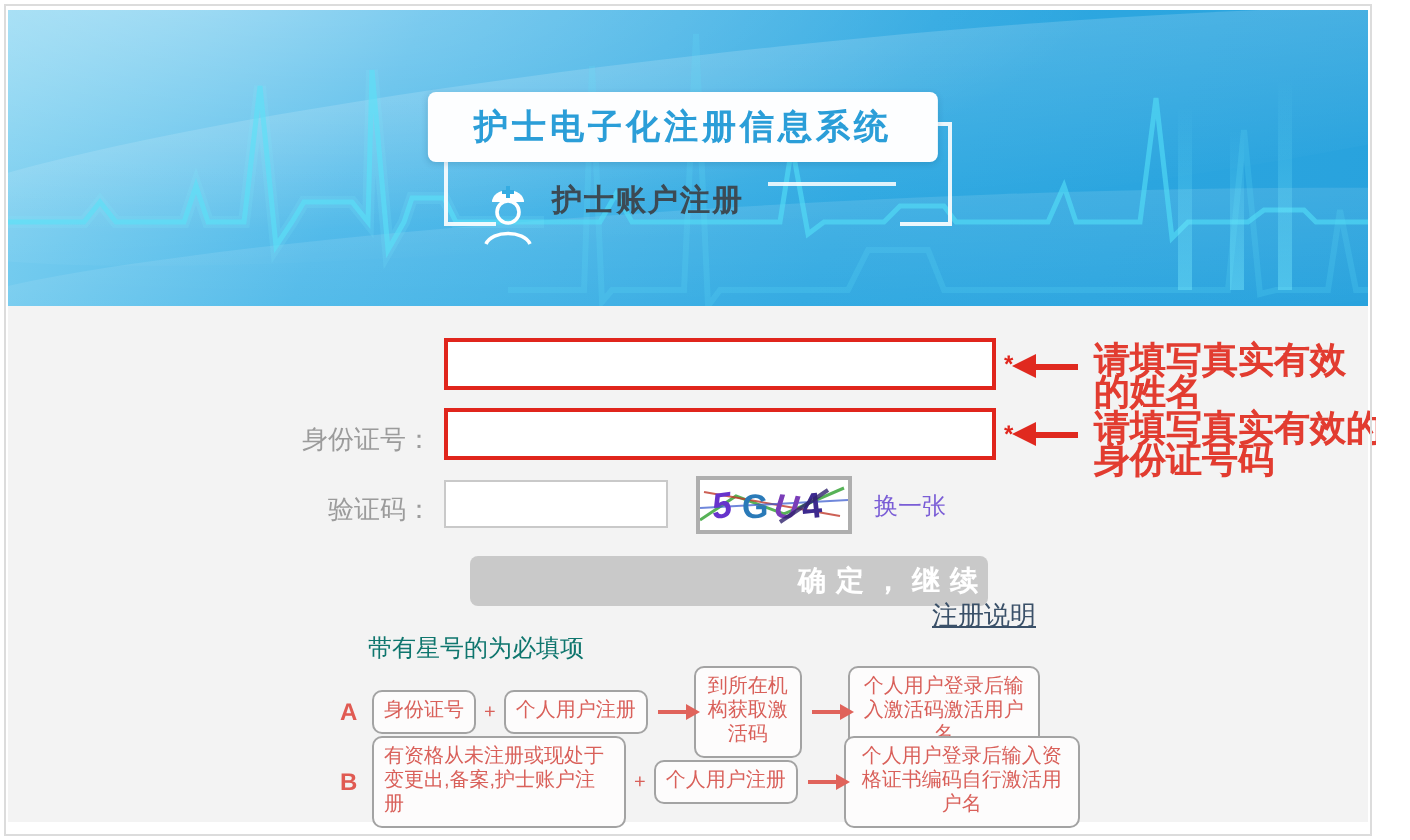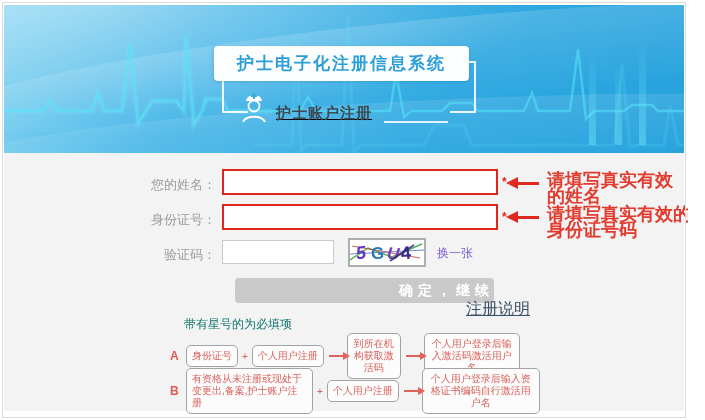--- a/index.html
+++ b/index.html
@@ -18,21 +18,21 @@
   .streak.s2 { width:900px; height:70px; top:96px; left:-40px; transform:rotate(-3deg); border-radius:50%; opacity:.7; }
   .vbar { position:absolute; width:7px; bottom:8px; background:linear-gradient(to top, rgba(130,242,255,.38), transparent); }
   .ekg { position:absolute; left:0; top:0; }
   .bracket { position:absolute; width:26px; height:52px; top:56px; opacity:.9; }
   .bracket.left  { left:218px; border-left:2px solid #fff; border-top:2px solid #fff; border-bottom:2px solid #fff; }
   .bracket.right { left:446px; border-right:2px solid #fff; border-top:2px solid #fff; border-bottom:2px solid #fff; }
   .title-box { position:absolute; top:41px; left:50%; transform:translateX(-51%);
                background:#fdfeff; color:#2b9ed8; font-size:17px; font-weight:bold; letter-spacing:2px;
                padding:6px 23px; border-radius:4px; box-shadow:0 1px 3px rgba(0,60,100,.18); white-space:nowrap; }
   .subtitle-row { position:absolute; top:86px; left:50%; transform:translateX(-50%);
-                  display:flex; align-items:flex-end; white-space:nowrap;text-decoration:underline; }
+                  display:flex; align-items:flex-start; white-space:nowrap; }
   .subtitle-text { color:#3c4a54; font-size:15px; font-weight:bold; letter-spacing:1px; margin-left:8px; }
   .sub-line { width:64px; height:2px; background:rgba(255,255,255,.85); margin-left:12px; }
 
   
   .content-bg { position:absolute; left:4px; right:4px; top:153px; height:258px; background:#f3f3f3; }
   .flabel { position:absolute; width:100px; left:116px; text-align:right; color:#9b9b9b; font-size:13px; }
   .red-input { position:absolute; left:222px; width:276px; height:26px; border:2px solid #e0251c;
                background:#fff; outline:none; padding:0 6px; font-size:13px; }
   .plain-input { position:absolute; left:222px; width:112px; height:24px; border:1px solid #c9c9c9;
                  background:#fff; outline:none; padding:0 6px; font-size:13px; }
@@ -42,21 +42,21 @@
                   border-right:12px solid #e0291f; }
   .callout .tail { width:21px; height:3px; background:#e0291f; }
   .hint { position:absolute; left:547px; color:#e23c30; font-size:18px; font-weight:bold; line-height:16px; }
   .captcha-box { position:absolute; left:348px; top:238px; width:78px; height:29px; border:2px solid #aeaeae;
                  background:#fff; overflow:hidden; }
   .refresh-link { position:absolute; left:437px; top:245px; color:#7a5dd6; font-size:12px; cursor:pointer; text-decoration:none; }
   .submit-btn { position:absolute; left:235px; top:278px; width:259px; height:25px; background:#c9c9c9;
                 border:none; border-radius:4px; color:#fff; font-size:14px; font-weight:bold;
                 letter-spacing:5px; cursor:pointer;text-align:right; }
   .req-note { position:absolute; left:184px; top:316px; color:#0f766e; font-size:12px; }
-  .help-link { position:absolute; left:466px; top:299px; color:#3a5068; font-size:16px; text-decoration:underline; cursor:pointer; }
+  .help-link { position:absolute; left:466px; top:299px; color:#3a5068; font-size:13px; text-decoration:underline; cursor:pointer; }
 
   
   .flow-row { position:absolute; left:170px; display:flex; align-items:center; }
   .flow-row.a { top:333px; }
   .flow-row.b { top:368px; }
   .flow-label { color:#e05a52; font-size:12px; font-weight:bold; margin-right:6px; width:10px; }
   .fbox { border:1px solid #a3a3a3; border-radius:5px; background:#fdfcfc; color:#d9605a;
           font-size:10px; line-height:12px; padding:4px 5px; text-align:center; }
   .fbox.w52 { width:54px; }
   .fbox.w92 { width:96px; }
@@ -97,21 +97,20 @@
         <circle cx="14" cy="15" r="5.5" fill="none" stroke="#ffffff" stroke-width="1.8"></circle>
         <path d="M3,31 C6,24 22,24 25,31" fill="none" stroke="#ffffff" stroke-width="1.8"></path>
       </svg>
       <span class="subtitle-text">护士账户注册</span>
       <span class="sub-line"></span>
     </div>
   </div>
 
   <div class="content-bg"></div>
 
-  <div class="flabel" style="top:176px;">您的姓名：</div>
   <input class="red-input" style="top: 169px;" type="text" value="">
   <span class="req-mark" style="top:175px;">*</span>
   <div class="callout" style="top:177px;">
     <span class="tri"></span>
       <span class="tail"></span>
   </div>
   <div class="hint" style="top:172px;">请填写真实有效的姓名</div>
 
   <div class="flabel" style="top:211px;">身份证号：</div>
   <input class="red-input" style="top: 204px;" type="text" value="">

